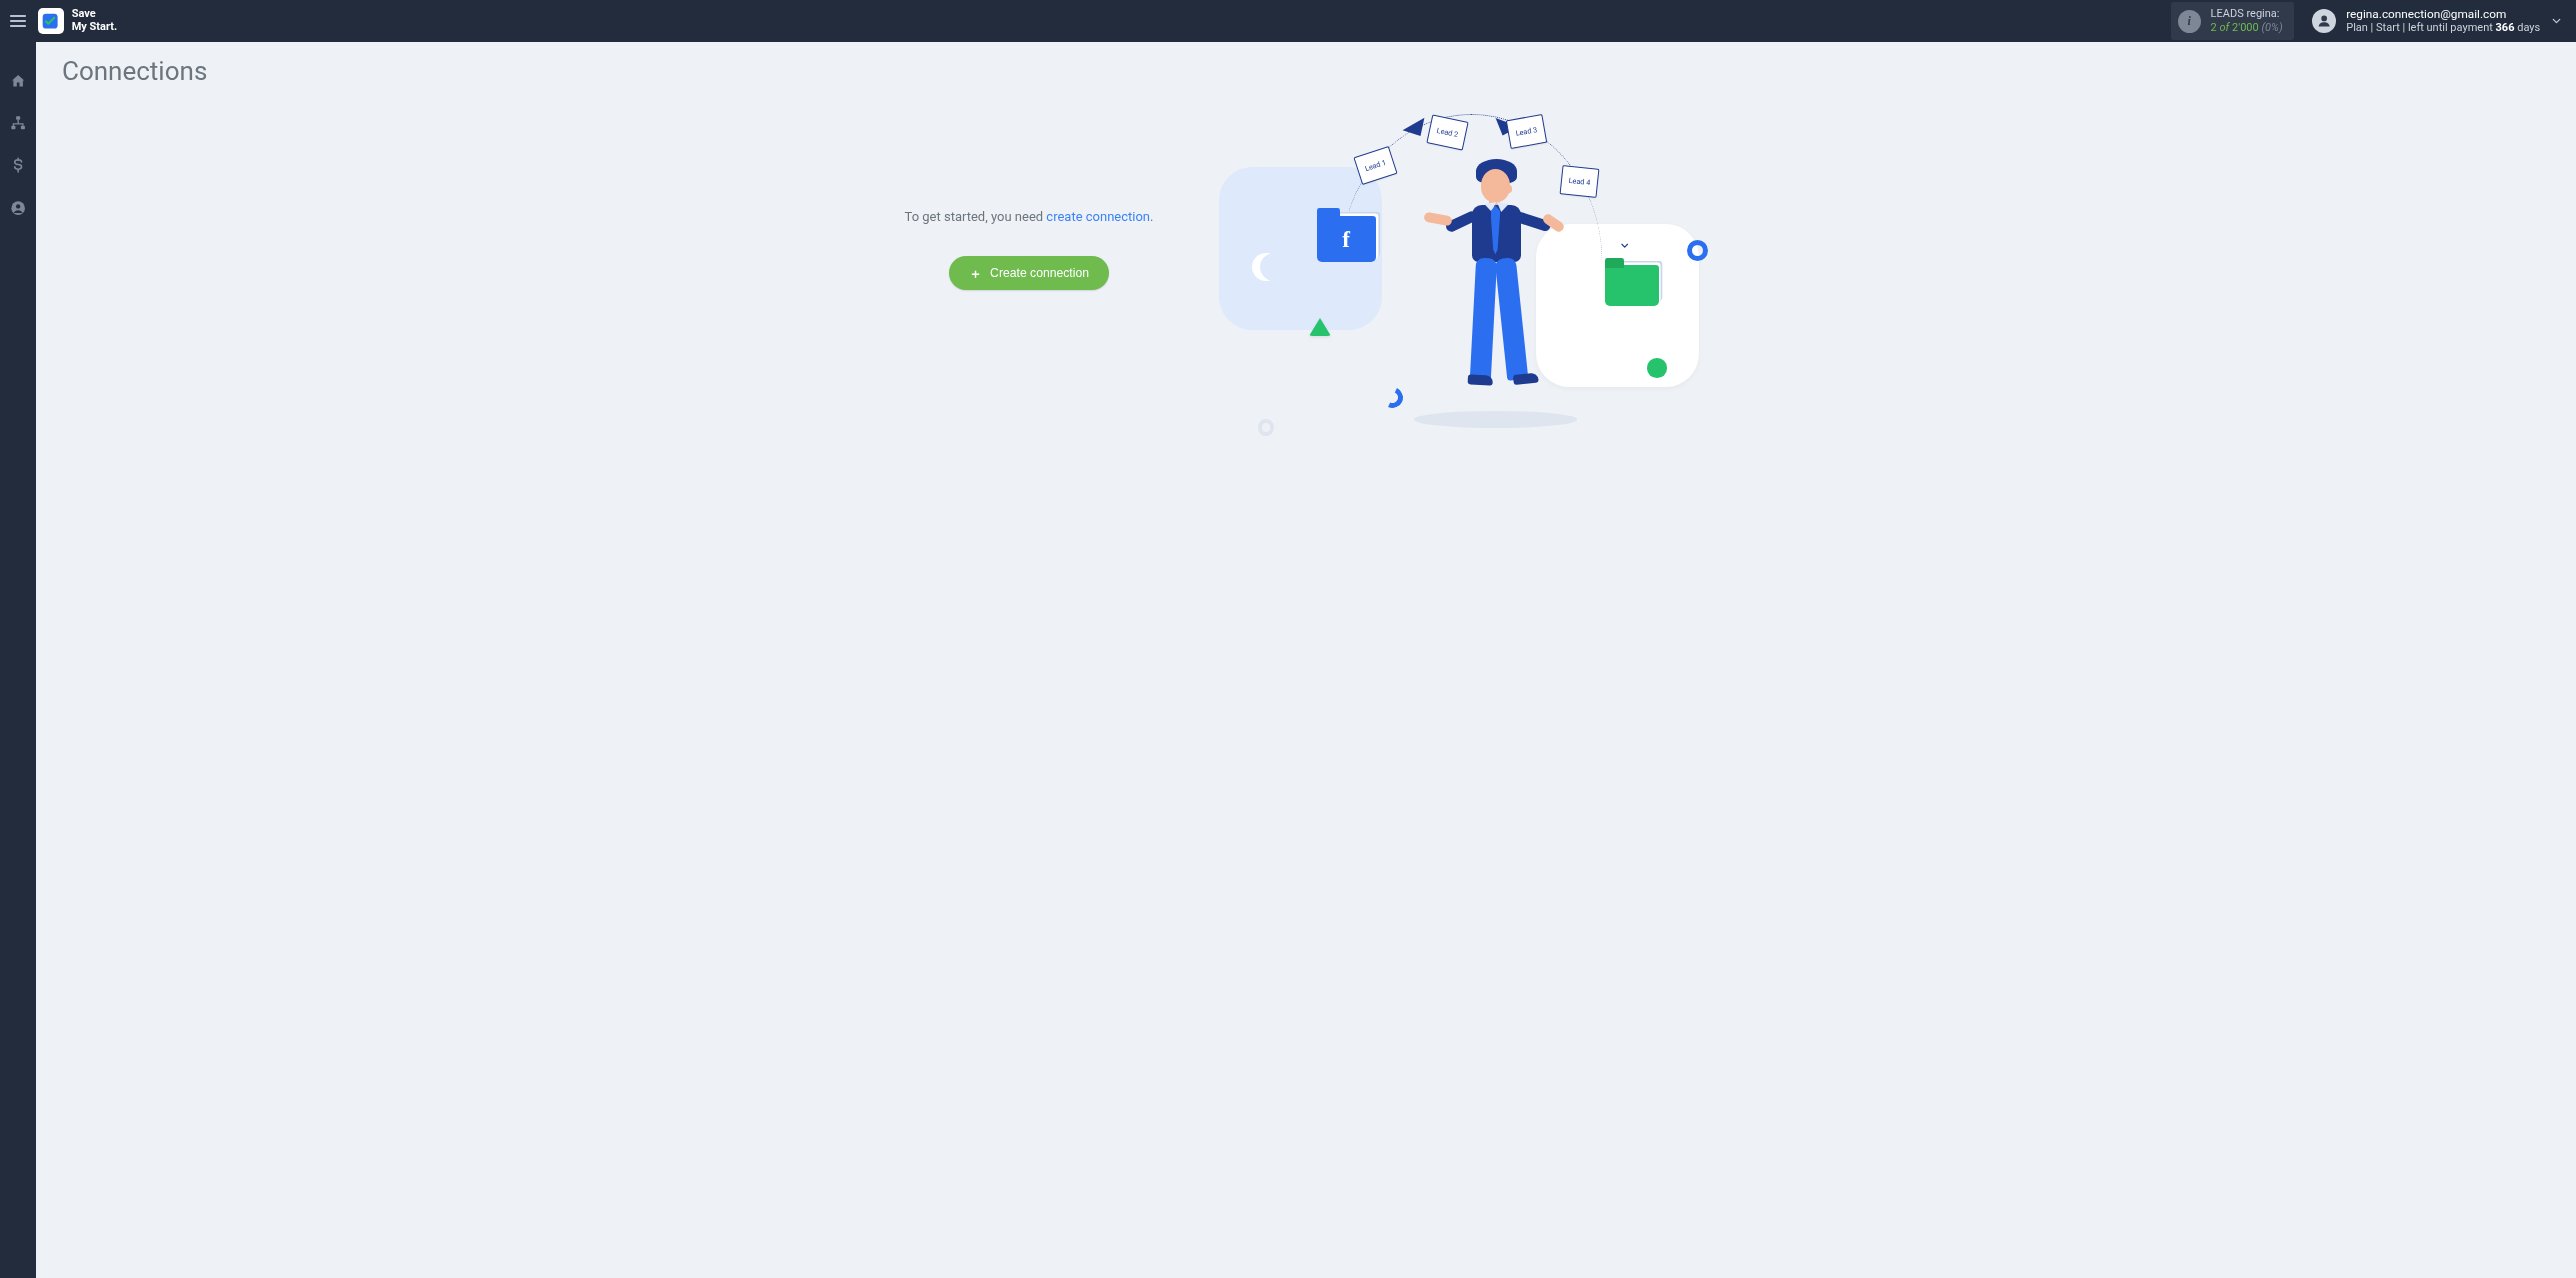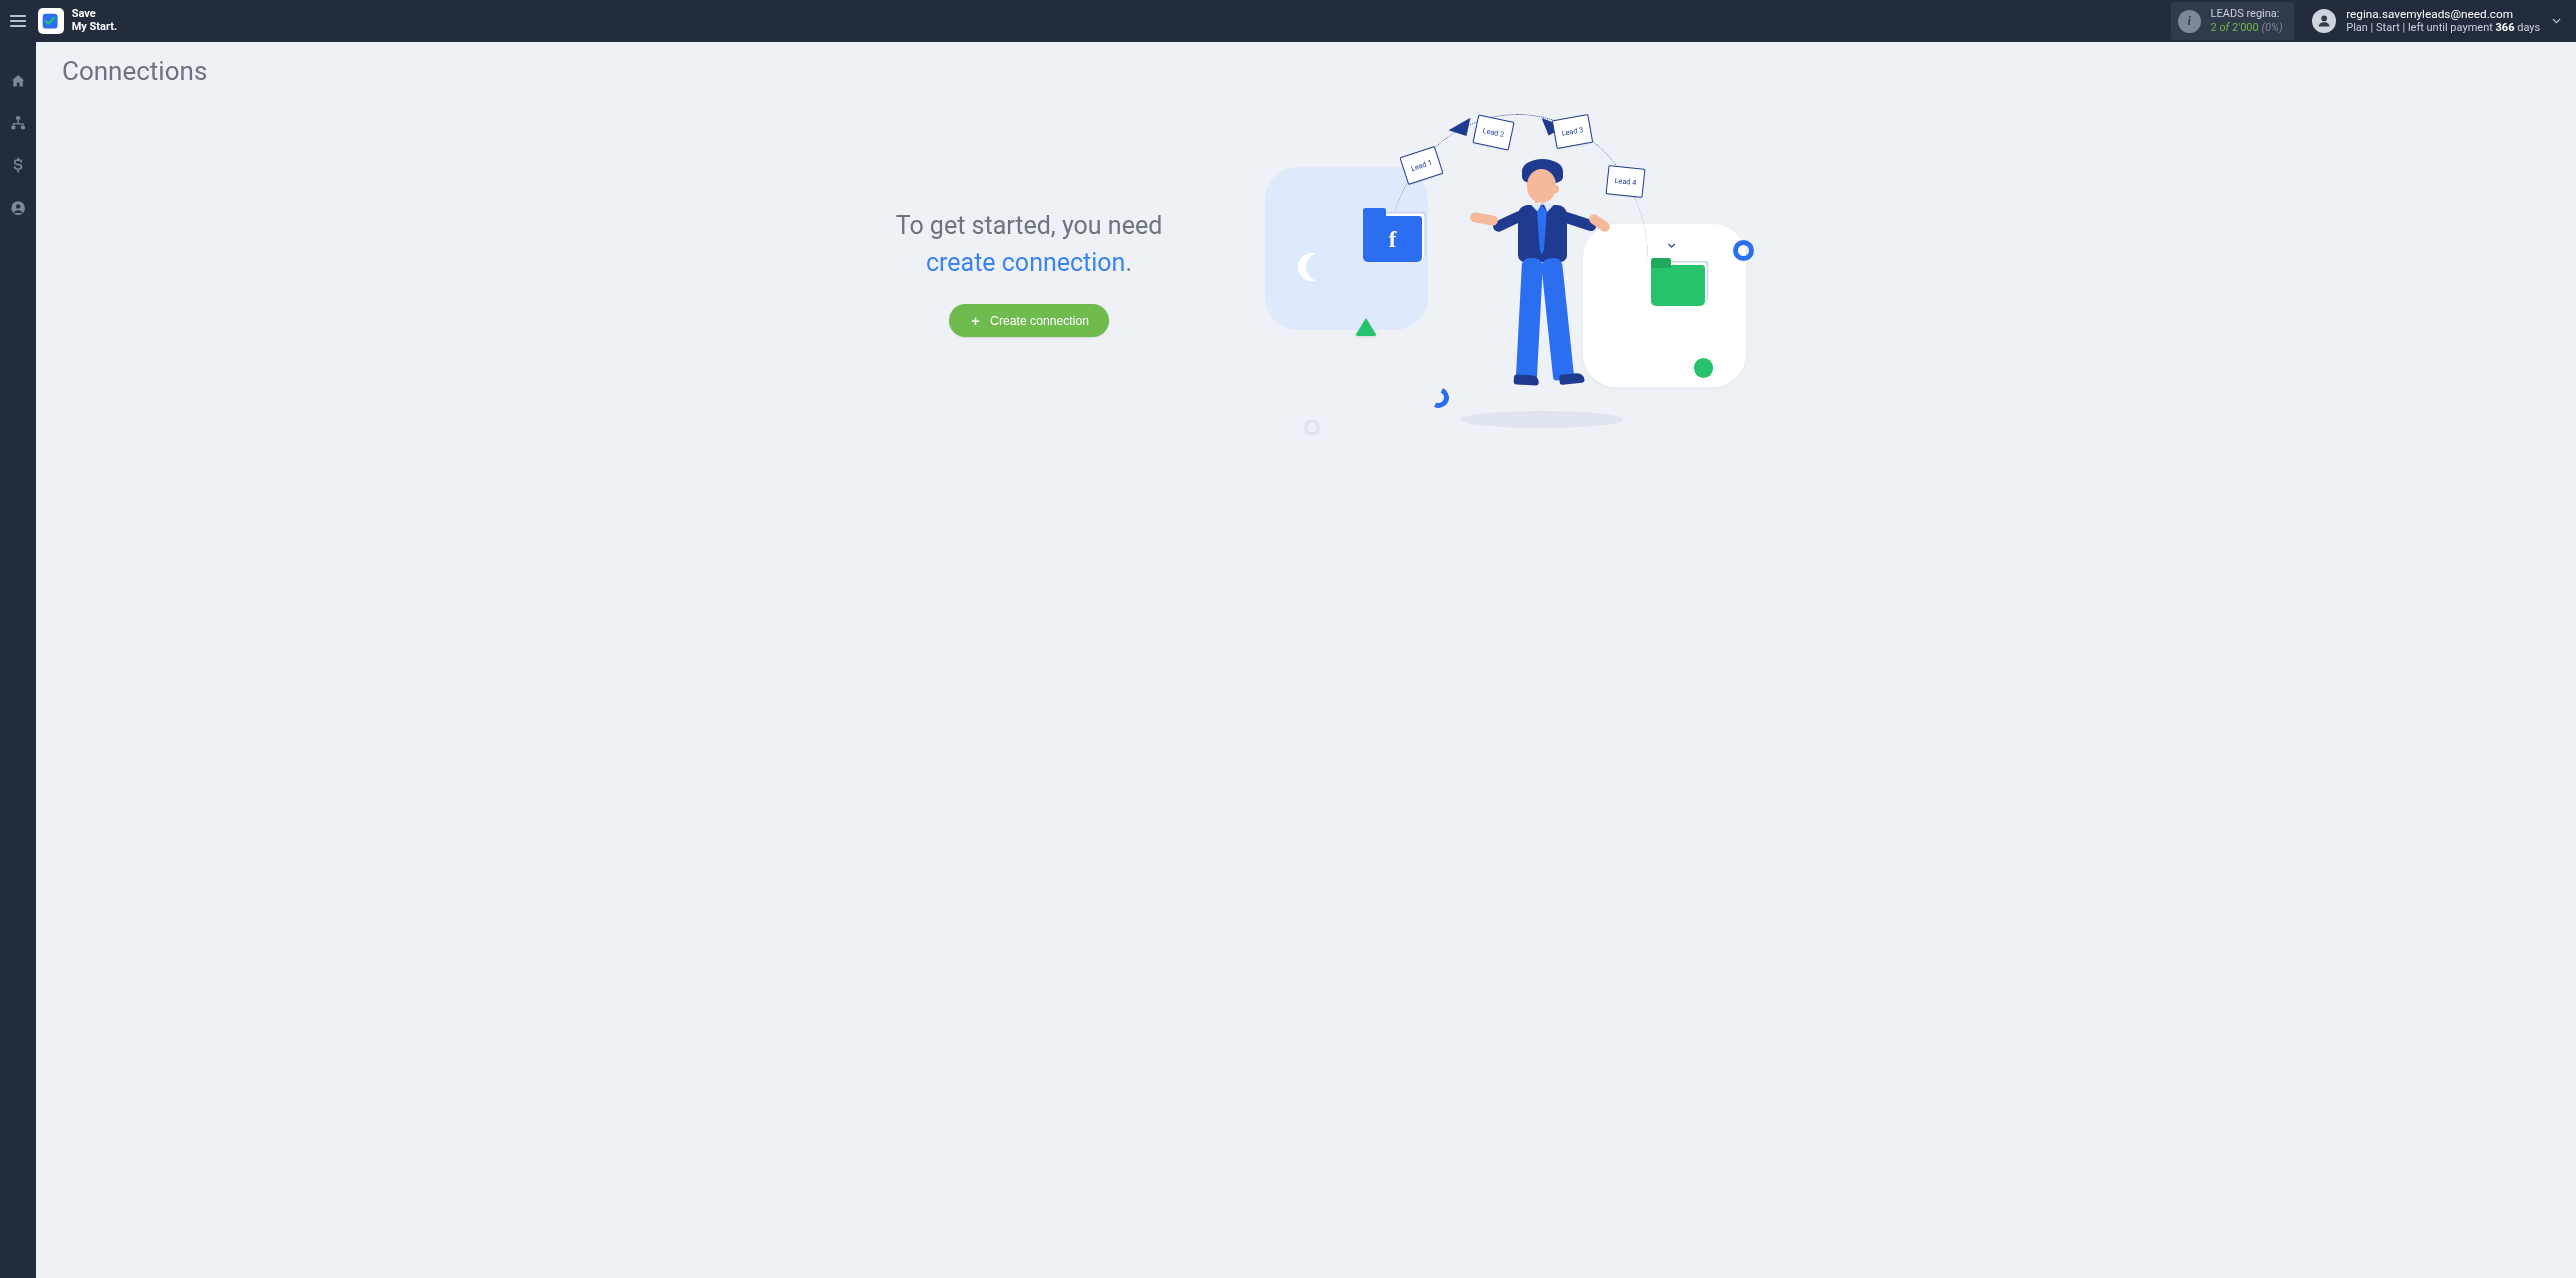--- a/index.html
+++ b/index.html
@@ -113,21 +113,21 @@
   .breadcrumb { font-size: 11.4px; color: #6c757d; margin-bottom: 33px; }
   .breadcrumb a { color: #3b82f6; text-decoration: none; }
   .breadcrumb .sep { margin: 0 6.5px; color: #9aa2ad; }
 
   .empty-wrap {
     display: flex; align-items: flex-start; justify-content: center;
     gap: 65px;
     padding-top: 16.3px;
   }
   .empty-left { text-align: center; max-width: 342px; padding-top: 98px; }
-  .empty-msg { font-size: 25px; color: #6c757d; line-height: 1.45; margin-bottom: 23px; }
+  .empty-msg { font-size: 13px; color: #6c757d; line-height: 1.45; margin-bottom: 29px; }
   .empty-msg .link-like { color: #3b82f6; }
   .create-btn {
     display: inline-flex; align-items: center; gap: 8.1px;
     background: #6fbb4d; color: #fff;
     border: none; border-radius: 814px;
     padding: 9.8px 19.5px; font-size: 12.2px; cursor: pointer;
     box-shadow: 0 0.8px 1.6px rgba(0,0,0,.15);
   }
   .create-btn .plus { font-weight: 700; font-size: 13px; line-height: 1; }
 
@@ -331,21 +331,21 @@
   </div>
 
   <div class="account">
     <div class="account-avatar">
       <svg width="16.3" height="16.3" viewBox="0 0 24 24" fill="#303a4a">
         <circle cx="12" cy="8" r="4.2"></circle>
         <path d="M4 20c0-4 4-6.2 8-6.2s8 2.2 8 6.2"></path>
       </svg>
     </div>
     <div class="account-text">
-      <div class="email">regina.savemyleads@need.com</div>
+      <div class="email">regina.connection@gmail.com</div>
       <div class="plan">
         <span>Plan |</span>
         <span>Start</span>
         <span>| left until payment</span>
         <strong>366</strong>
         <span>days</span>
       </div>
     </div>
   </div>
 

